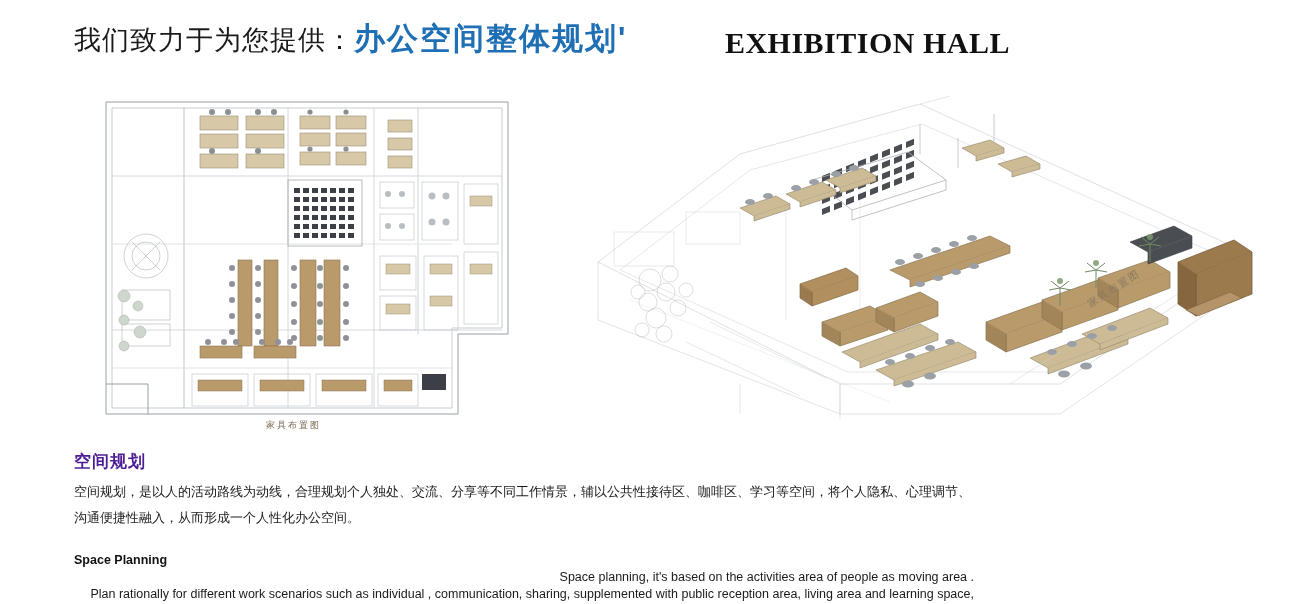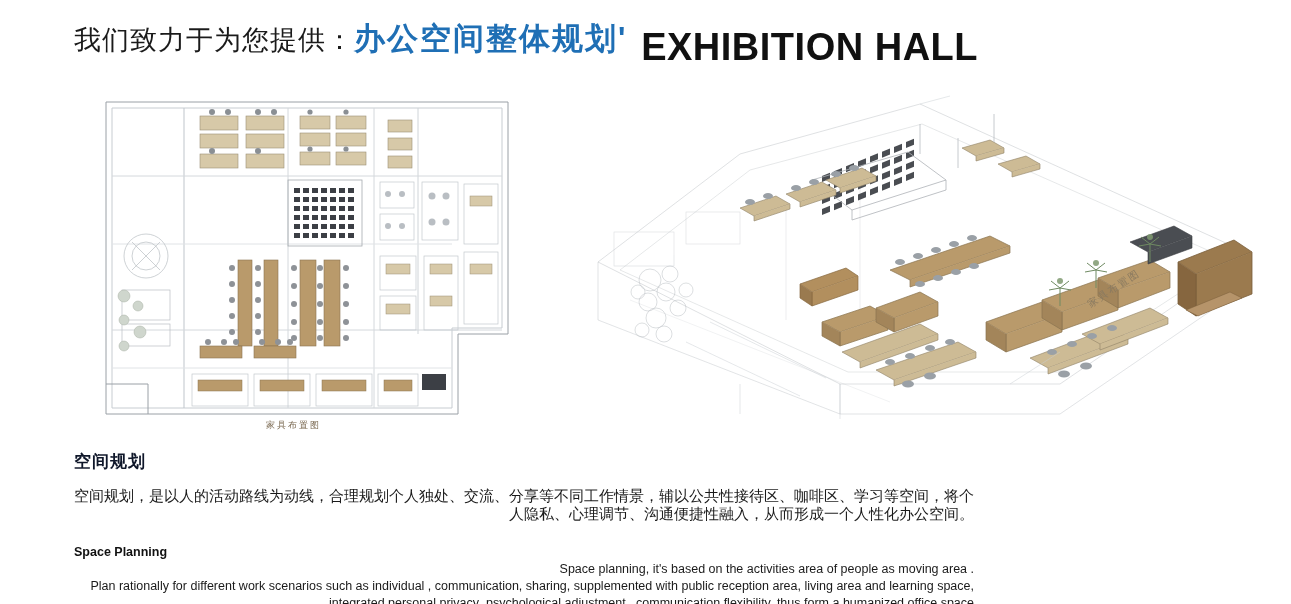--- a/index.html
+++ b/index.html
@@ -38,27 +38,28 @@
     font-weight: 400;
   }
   .headline .accent {
     color: #1f6fb5;
     font-weight: 700;
     font-size: 31px;
     letter-spacing: 2px;
   }
   .hall-title {
     position: absolute;
-    right: 56px;
+    right: 24px;
     top: 26px;
-    font-size: 38px;
+    font-size: 30px;
     font-weight: 700;
     letter-spacing: 0.5px;
     color: #111111;
     white-space: nowrap;
+    font-family: Liberation Serif, serif;
   }
 
   
   .plan-wrap {
     position: absolute;
     left: 88px;
     top: 84px;
     width: 450px;
     height: 350px;
   }
@@ -93,29 +94,28 @@
   
   .text-block {
     position: absolute;
     left: 74px;
     top: 450px;
     width: 900px;
   }
   .tb-title {
     font-size: 17px;
     font-weight: 700;
-    color: #0f172a;
+    color: #4c1d95;
     letter-spacing: 1px;
-    margin-bottom: 14px;
+    margin-bottom: 6px;
   }
   .tb-cn {
-    font-size: 15px;
-    line-height: 18px;
+    font-size: 13px;
+    line-height: 26px;
     color: #1a1a1a;
-    text-align: right;
   }
   .tb-en-title {
     font-size: 12.5px;
     font-weight: 700;
     color: #111111;
     margin-top: 20px;
     line-height: 18px;
   }
   .tb-en {
     font-size: 12.5px;

